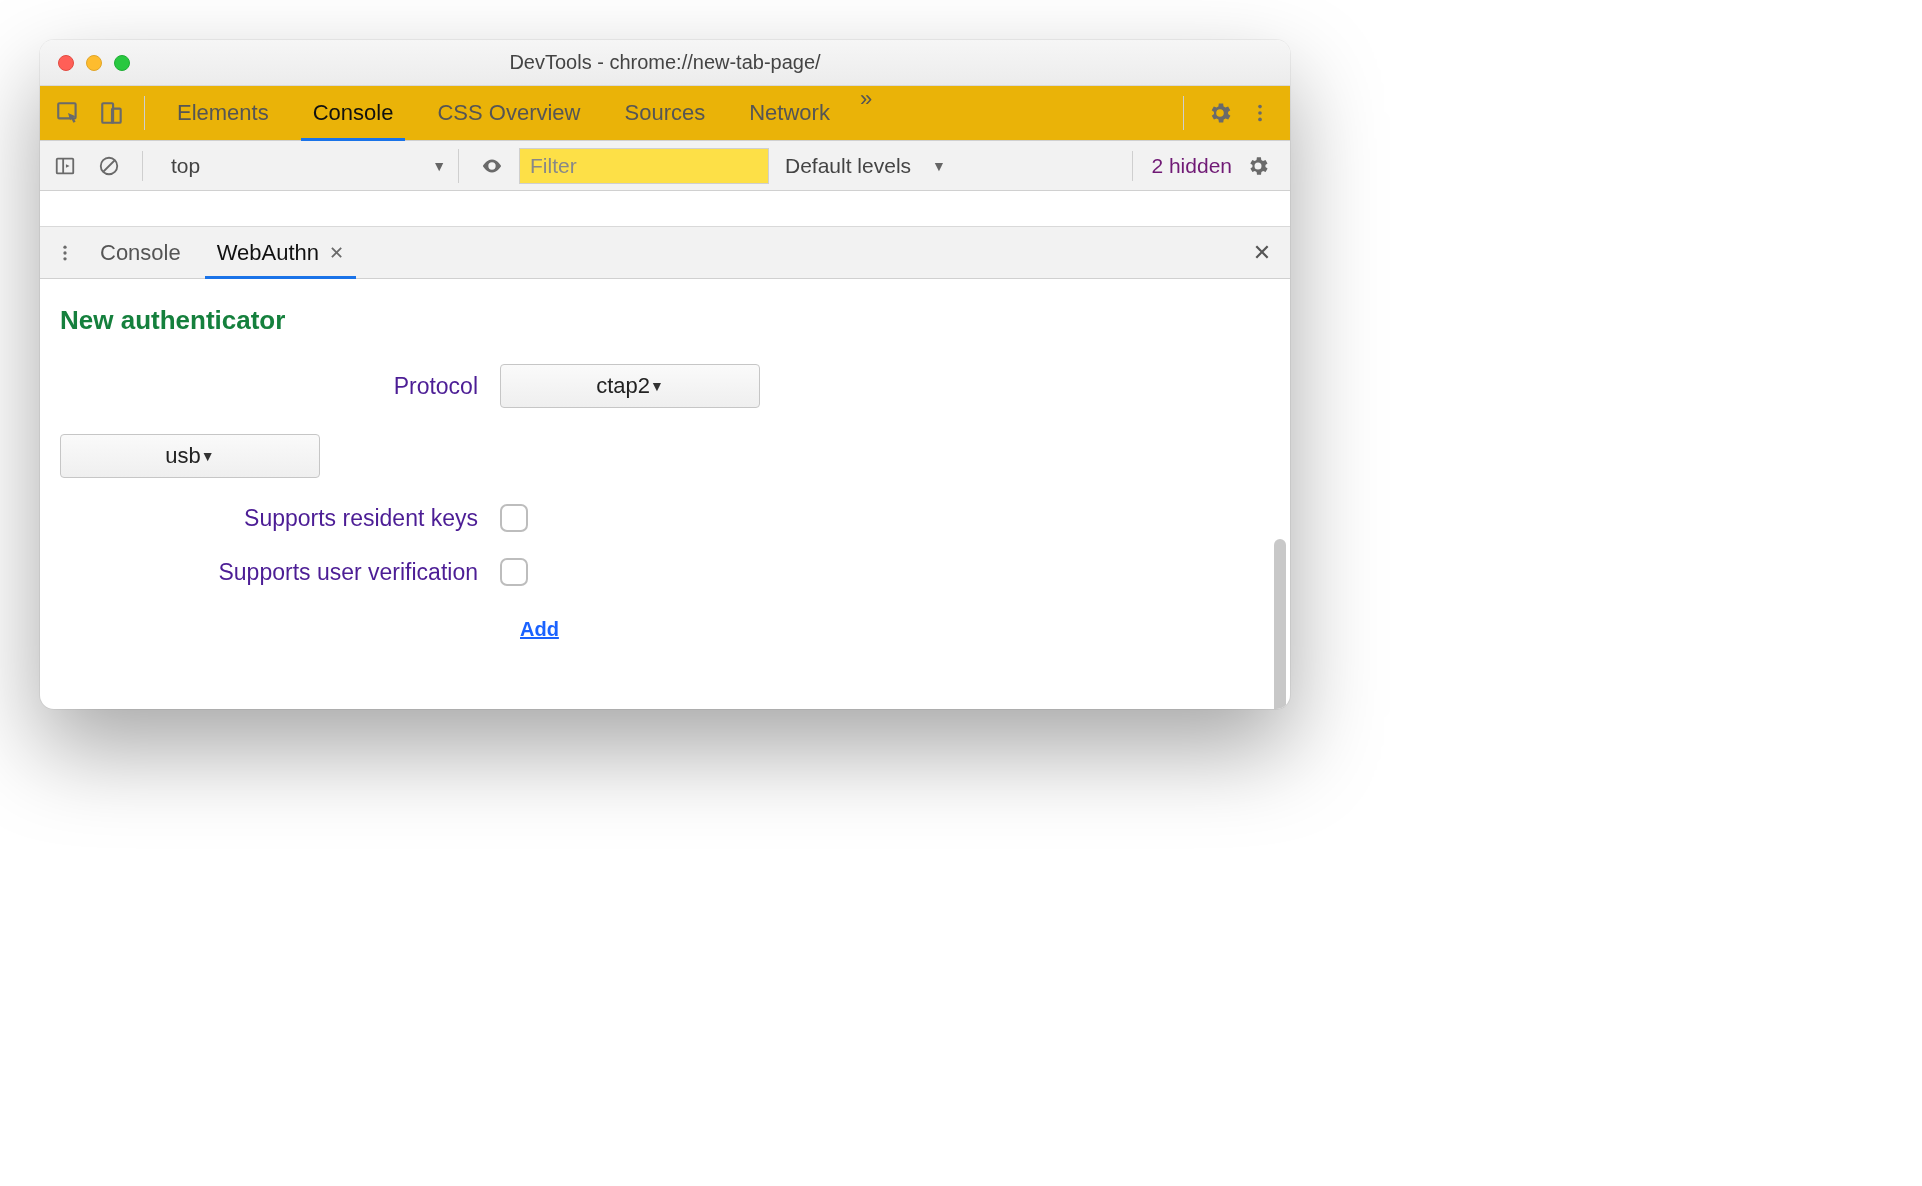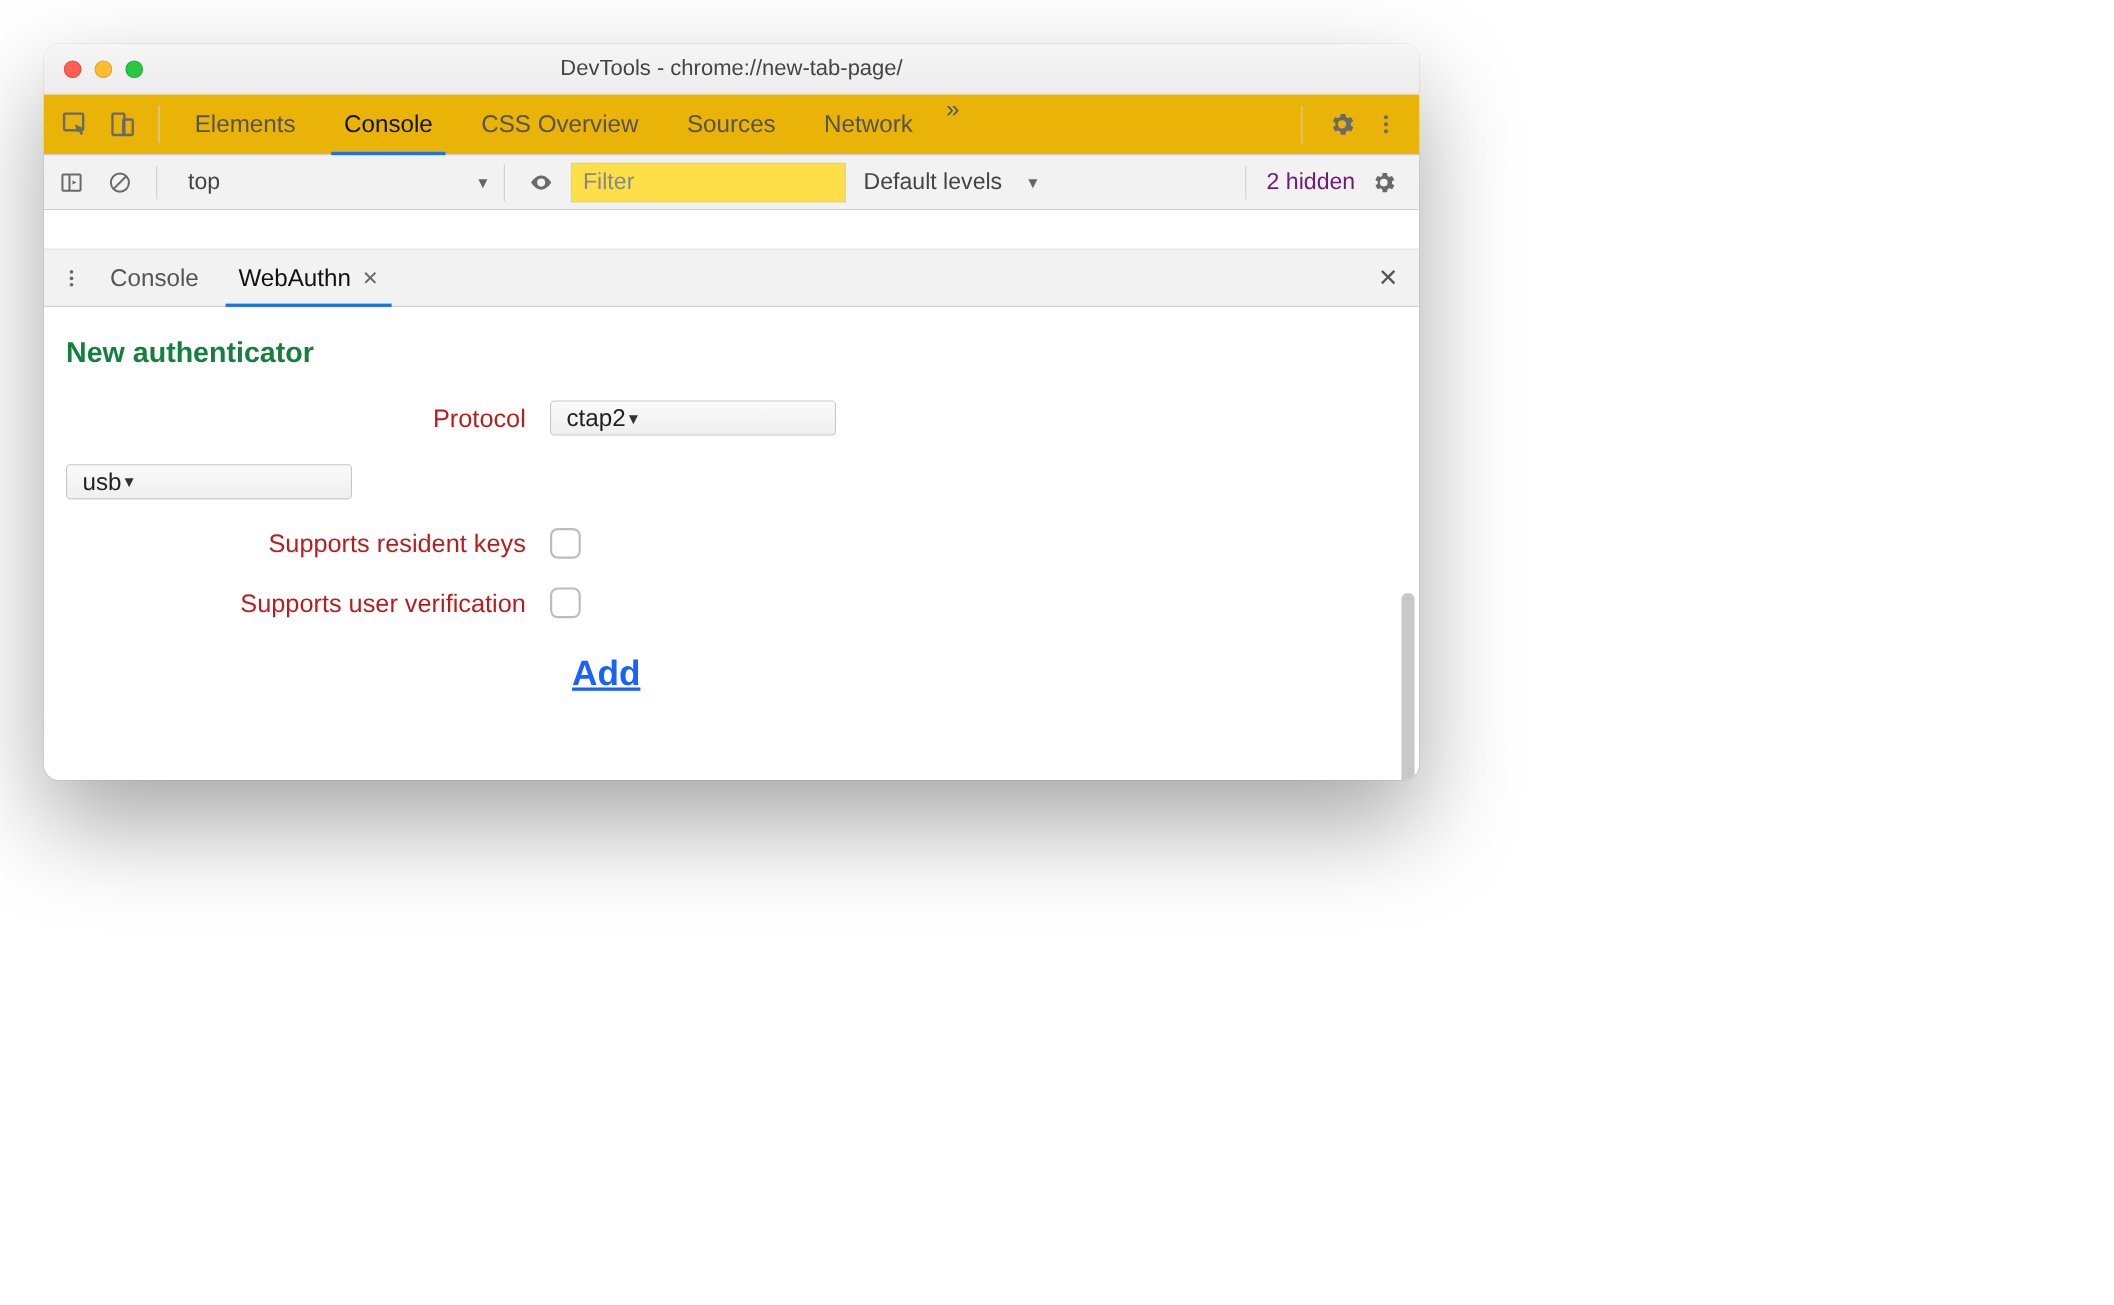--- a/index.html
+++ b/index.html
@@ -132,37 +132,37 @@
   .panel {
     position:relative;
     padding: 26px 20px 50px 20px;
     min-height: 430px;
   }
   .panel-heading { font-size:26px; font-weight:700; color:#15803d; margin-bottom:28px; }
   .form-rows { display:flex; flex-direction:column; gap:26px; }
   .form-row { display:flex; align-items:center; }
   .form-label {
     width: 440px; text-align:right; padding-right:22px;
-    font-size:23px; color:#b91c1c;
+    font-size:23px; color:#4c1d95;
   }
   .sel {
-    width:260px; height:32px;
+    width:260px; height:44px;
     border:1px solid #c6c6c6; border-radius:4px;
     background:linear-gradient(#fafafa,#efefef);
-    display:flex; align-items:center; justify-content:flex-start;
+    display:flex; align-items:center; justify-content:center;
     padding:0 14px; font-size:22px; color:#222; cursor:pointer;
   }
   .sel .tri { color:#333; font-size:14px; }
   .chk {
     width:28px; height:28px; border:2px solid #bdbdbd; border-radius:7px;
     background:#fff; cursor:pointer;
   }
   .add-row { margin-top:6px; }
   .add-link {
-    font-size:32px; font-weight:700; color:#1a62ff; text-decoration:underline;
+    font-size:20px; font-weight:700; color:#1a62ff; text-decoration:underline;
     cursor:pointer; margin-left:460px;
   }
 
   
   .fake-scrollbar {
     position:absolute; right:4px; top:260px; width:12px; height:200px;
     background:#c8c8c8; border-radius:6px;
   }
 
 </style>

